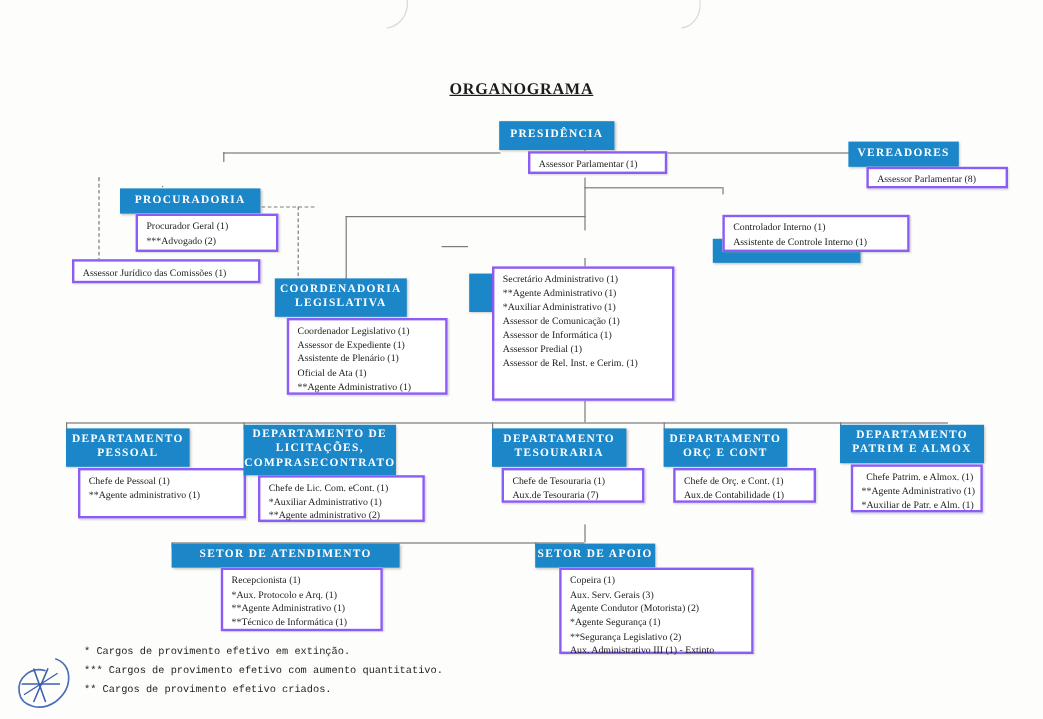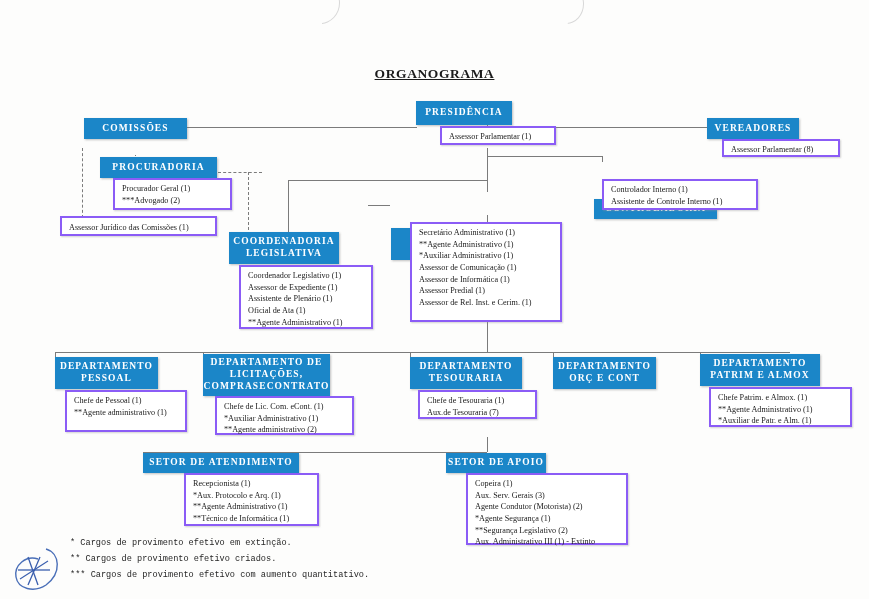--- a/index.html
+++ b/index.html
@@ -171,23 +171,20 @@
   <div class="line vline" style="left:143px; top:452px; height:5px;"></div>
   <div class="line vline" style="left:446px; top:452px; height:5px;"></div>
 
   <div class="bluebox" style="left:416px; top:101px; width:96px; height:24px;">
     <span class="bb-label">PRESIDÊNCIA</span>
   </div>
   <div class="listbox single" style="left:440px; top:126px; width:116px; height:19px;">
     <div class="row">Assessor Parlamentar (1)</div>
   </div>
 
-  <div class="bluebox" style="left:84px; top:118px; width:103px; height:21px;">
-    <span class="bb-label">COMISSÕES</span>
-  </div>
   <div class="listbox single" style="left:60px; top:216px; width:157px; height:20px;">
     <div class="row">Assessor Jurídico das Comissões (1)</div>
   </div>
 
   <div class="bluebox" style="left:707px; top:118px; width:92px; height:21px;">
     <span class="bb-label">VEREADORES</span>
   </div>
   <div class="listbox single" style="left:722px; top:139px; width:118px; height:18px;">
     <div class="row">Assessor Parlamentar (8)</div>
   </div>
@@ -205,21 +202,21 @@
   </div>
   <div class="listbox" style="left:602px; top:179px; width:156px; height:31px;">
     <div class="row">Controlador Interno (1)</div>
     <div class="row">Assistente de Controle Interno (1)</div>
   </div>
 
   <div class="bluebox" style="left:391px; top:189px; width:147px; height:32px;margin-top:39px;">
     <span class="bb-label">SECRETARIA
 ADMINISTRATIVA</span>
   </div>
-  <div class="listbox" style="left:410px; top:222px; width:152px; height:100px;">
+  <div class="listbox" style="left:410px; top:222px; width:152px; height:112px;">
     <div class="row">Secretário Administrativo (1)</div>
     <div class="row">**Agente Administrativo (1)</div>
     <div class="row">*Auxiliar Administrativo (1)</div>
     <div class="row">Assessor de Comunicação (1)</div>
     <div class="row">Assessor de Informática (1)</div>
     <div class="row">Assessor Predial (1)</div>
     <div class="row">Assessor de Rel. Inst. e Cerim. (1)</div>
   </div>
 
   <div class="bluebox" style="left:229px; top:232px; width:110px; height:32px;">
@@ -231,21 +228,21 @@
     <div class="row">Assessor de Expediente (1)</div>
     <div class="row">Assistente de Plenário (1)</div>
     <div class="row">Oficial de Ata (1)</div>
     <div class="row">**Agente Administrativo (1)</div>
   </div>
 
   <div class="bluebox" style="left:55px; top:357px; width:103px; height:32px;">
     <span class="bb-label">DEPARTAMENTO
 PESSOAL</span>
   </div>
-  <div class="listbox" style="left:65px; top:390px; width:122px; height:42px;">
+  <div class="listbox" style="left:65px; top:390px; width:140px; height:42px;">
     <div class="row">Chefe de Pessoal (1)</div>
     <div class="row">**Agente administrativo (1)</div>
   </div>
 
   <div class="bluebox" style="left:203px; top:354px; width:127px; height:42px;">
     <span class="bb-label">DEPARTAMENTO DE
 LICITAÇÕES,
 COMPRASECONTRATO</span>
   </div>
   <div class="listbox" style="left:215px; top:396px; width:139px; height:39px;">
@@ -260,32 +257,36 @@
   </div>
   <div class="listbox" style="left:418px; top:390px; width:119px; height:29px;">
     <div class="row">Chefe de Tesouraria (1)</div>
     <div class="row">Aux.de Tesouraria (7)</div>
   </div>
 
   <div class="bluebox" style="left:553px; top:357px; width:103px; height:32px;">
     <span class="bb-label">DEPARTAMENTO
 ORÇ E CONT</span>
   </div>
+  <div class="listbox" style="left:561px; top:390px; width:119px; height:29px;">
+    <div class="row">Chefe de Orç. e Cont. (1)</div>
+    <div class="row">Aux.de Contabilidade (1)</div>
+  </div>
 
   <div class="bluebox" style="left:700px; top:354px; width:120px; height:32px;">
     <span class="bb-label">DEPARTAMENTO
 PATRIM E ALMOX</span>
   </div>
-  <div class="listbox" style="left:709px; top:387px; width:143px; height:40px;">
+  <div class="listbox" style="left:709px; top:387px; width:110px; height:40px;text-align:right;">
     <div class="row">Chefe Patrim. e Almox. (1)</div>
     <div class="row">**Agente Administrativo (1)</div>
     <div class="row">*Auxiliar de Patr. e Alm. (1)</div>
   </div>
 
-  <div class="bluebox" style="left:143px; top:453px; width:156px; height:20px;">
+  <div class="bluebox" style="left:143px; top:453px; width:190px; height:20px;">
     <span class="bb-label">SETOR DE ATENDIMENTO</span>
   </div>
   <div class="listbox" style="left:184px; top:473px; width:135px; height:53px;">
     <div class="row">Recepcionista (1)</div>
     <div class="row">*Aux. Protocolo e Arq. (1)</div>
     <div class="row">**Agente Administrativo (1)</div>
     <div class="row">**Técnico de Informática (1)</div>
   </div>
 
   <div class="bluebox" style="left:446px; top:453px; width:100px; height:20px;text-align:center;">
@@ -295,22 +296,22 @@
     <div class="row">Copeira (1)</div>
     <div class="row">Aux. Serv. Gerais (3)</div>
     <div class="row">Agente Condutor (Motorista) (2)</div>
     <div class="row">*Agente Segurança (1)</div>
     <div class="row">**Segurança Legislativo (2)</div>
     <div class="row">Aux. Administrativo III (1) - Extinto</div>
   </div>
 
   <div id="legend">
     <div>* Cargos de provimento efetivo em extinção.</div>
+    <div>*** Cargos de provimento efetivo com aumento quantitativo.</div>
     <div>** Cargos de provimento efetivo criados.</div>
-    <div>*** Cargos de provimento efetivo com aumento quantitativo.</div>
   </div>
 
   <svg id="signature-mark" viewBox="0 0 62 52" xmlns="http://www.w3.org/2000/svg">
     <path d="M40 6 C54 10, 56 30, 40 42 C28 50, 12 46, 10 34 C8 22, 20 12, 32 16" fill="none" stroke="#4a6fb8" stroke-width="1.4"></path>
     <path d="M12 27 L44 27" fill="none" stroke="#3a5fae" stroke-width="1.3"></path>
     <path d="M22 14 L32 42" fill="none" stroke="#3a5fae" stroke-width="1.3"></path>
     <path d="M34 14 L22 42" fill="none" stroke="#3a5fae" stroke-width="1.3"></path>
     <path d="M14 36 L42 18" fill="none" stroke="#3a5fae" stroke-width="1.1"></path>
   </svg>
 

